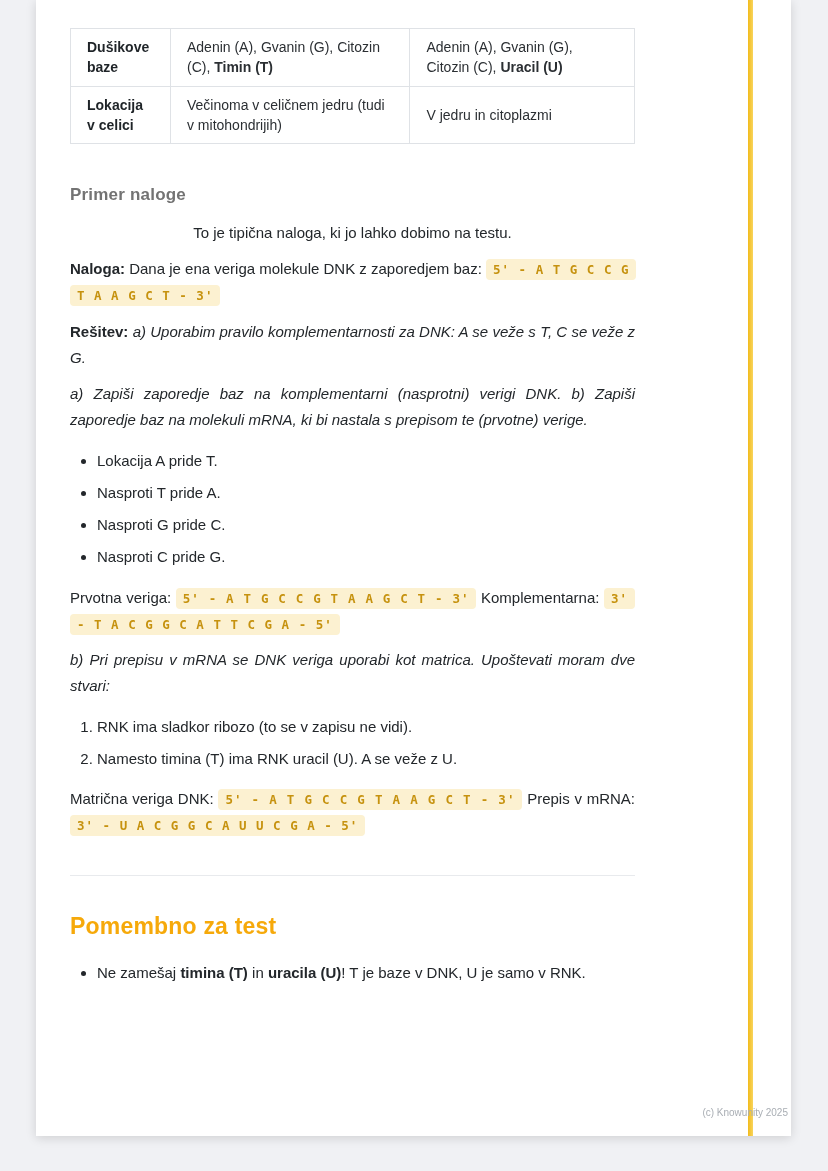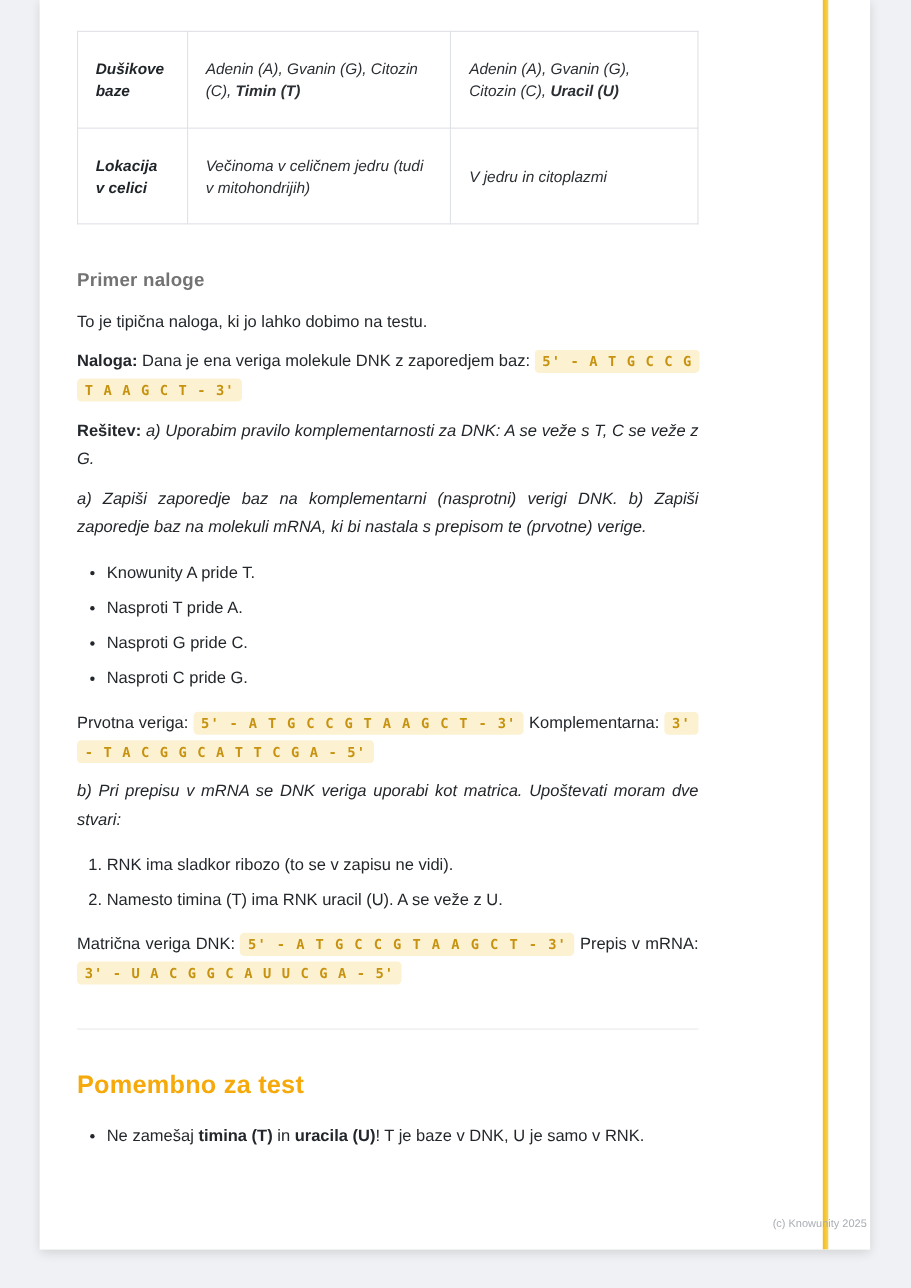--- a/index.html
+++ b/index.html
@@ -48,24 +48,23 @@
   
   table.cmp {
     border-collapse: collapse;
     width: 565px;
     font-size: 14px;
     line-height: 1.45;
     color: #2b2f33;
   }
   table.cmp th, table.cmp td {
     border: 1px solid #dfe2e6;
-    padding: 23px 16px;
+    padding: 8px 16px;
     vertical-align: middle;
     text-align: left;
-    font-style: italic;
   }
   table.cmp th { font-weight: bold; color: #1f2428; width: 100px; }
   table.cmp td.c2 { width: 240px; }
   table.cmp td.c3 { width: 225px; }
   table.cmp tr.striped { background: #f7f9fb; }
 
   
   h3.section-h {
     margin: 36px 0 10px 0;
     font-size: 17px;
@@ -75,21 +74,21 @@
   }
   h2.section-h2 {
     margin: 0 0 10px 0;
     font-size: 23px;
     font-weight: 800;
     color: #f6a90a;
     letter-spacing: 0.2px;
   }
 
   
-  p { margin: 10px 0; }
+  p { margin: 10px 0; text-align: center; }
   p.justify { text-align: justify; }
   em.task { font-style: italic; }
   strong { font-weight: bold; text-align: center; }
 
   ul.plain, ol.steps {
     margin: 14px 0;
     padding-left: 27px;
   }
   ul.plain li, ol.steps li { margin: 6px 0; }
 
@@ -160,21 +159,21 @@
       </p>
 
       <p class="justify">
         <strong>Rešitev:</strong>
         <em class="task">a) Uporabim pravilo komplementarnosti za DNK: A se veže s T, C se veže z G.</em>
       </p>
 
       <p class="justify"><em class="task">a) Zapiši zaporedje baz na komplementarni (nasprotni) verigi DNK. b) Zapiši zaporedje baz na molekuli mRNA, ki bi nastala s prepisom te (prvotne) verige.</em></p>
 
       <ul class="plain">
-        <li>Knowunity A pride T.</li>
+        <li>Lokacija A pride T.</li>
         <li>Nasproti T pride A.</li>
         <li>Nasproti G pride C.</li>
         <li>Nasproti C pride G.</li>
       </ul>
 
       <p class="justify">
         <span>Prvotna veriga:</span>
         <code class="seq">5' - A T G C C G T A A G C T - 3'</code>
         <span>Komplementarna:</span>
         <code class="seq">3' - T A C G G C A T T C G A - 5'</code>

